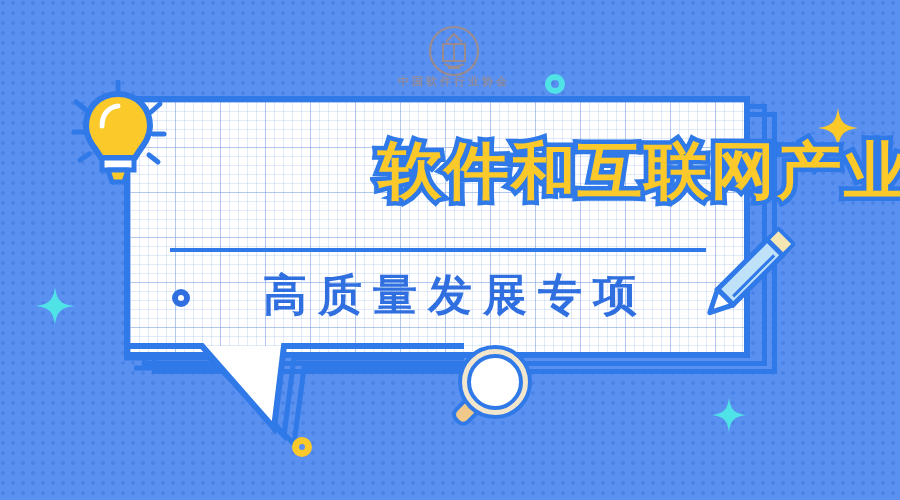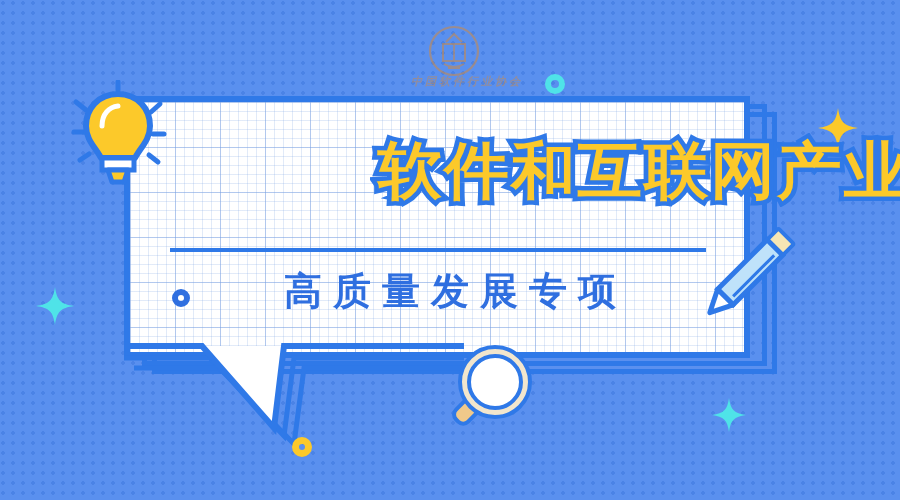--- a/index.html
+++ b/index.html
@@ -71,35 +71,34 @@
     z-index:9;
   }
 
   .subtitle-wrap {
     position:absolute; left:0; top:266px; width:900px;
     text-align:center; z-index:9;
   }
   .subtitle {
     display:inline-block;
     font-family:Liberation Mono, monospace;
-    font-size:38px; font-weight:bold;
+    font-size:44px; font-weight:bold;
     letter-spacing:11px;
     color:#2f6fe0;
     padding-left:11px;
   }
 
   
   .logo { position:absolute; left:396px; top:24px; width:116px; height:74px; z-index:3; opacity:0.55; }
   .logo-sub {
-    position:absolute; left:13px; top:50px; width:116px;
+    position:absolute; left:0; top:50px; width:116px;
     text-align:center;
     font-size:11px; letter-spacing:3px; font-weight:bold;
     color:#d08a42;
     opacity:0.85;
-    font-style:italic;
   }
 
   
   .deco { position:absolute; z-index:8; }
   .ring {
     position:absolute; border-radius:50%;
     background:transparent;
   }
 
   .bulb { position:absolute; left:66px; top:80px; width:108px; height:112px; z-index:9; }

